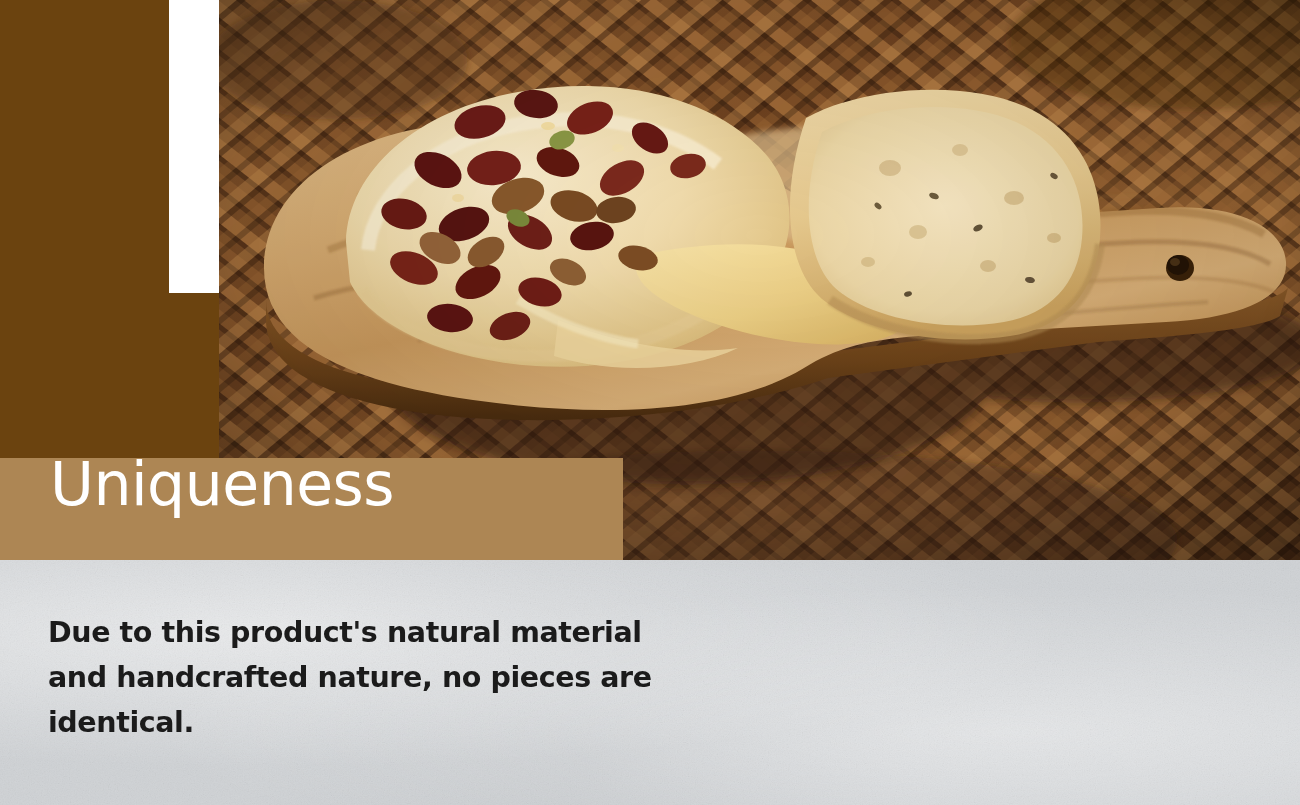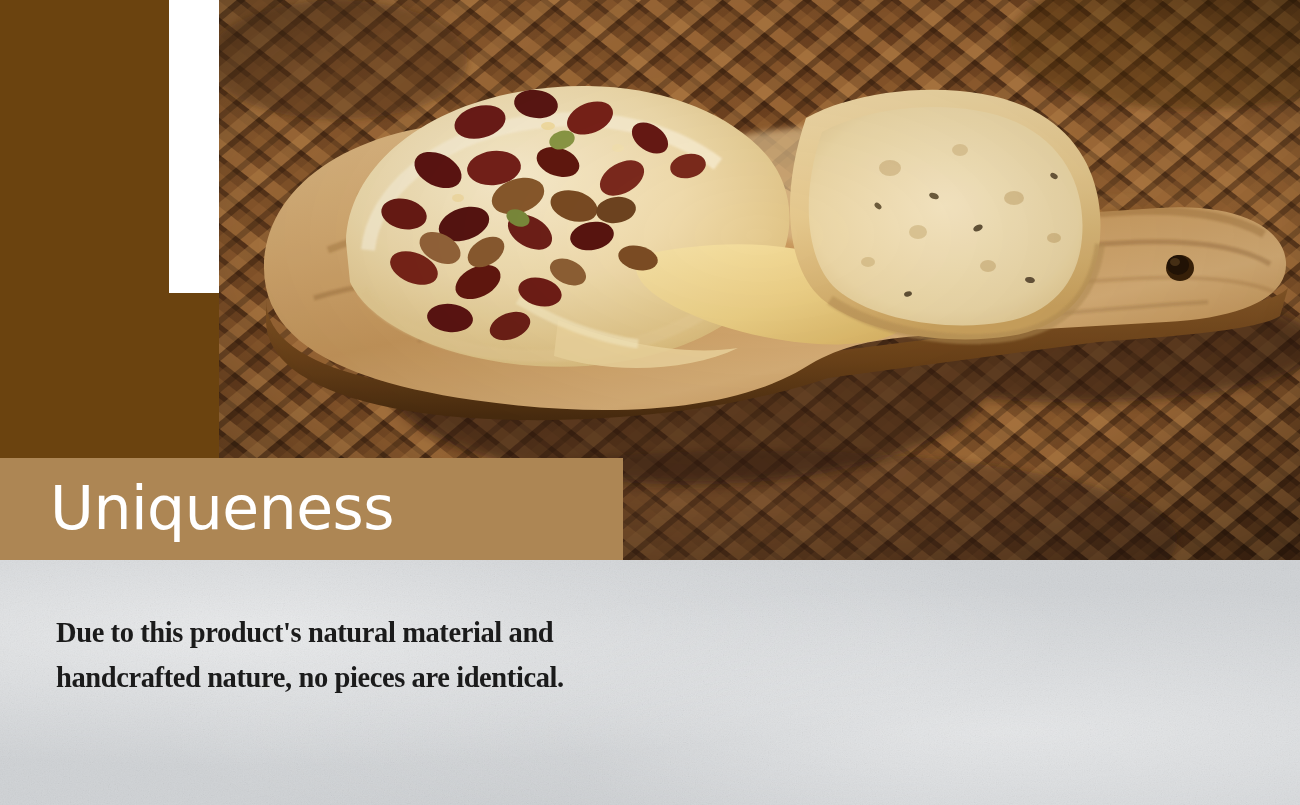--- a/index.html
+++ b/index.html
@@ -54,21 +54,21 @@
 
   
   .title-banner {
     position: absolute;
     left: 0;
     top: 458px;
     width: 623px;
     height: 103px;
     background: #ad8654;
     display: flex;
-    align-items: center;
+    align-items: flex-start;
   }
   .title-text {
     color: #ffffff;
     font-family: "DejaVu Sans", sans-serif;
     font-size: 60px;
     font-weight: 400;
     letter-spacing: -0.5px;
     line-height: 1;
     padding-left: 50px;
     margin-top: -4px;
@@ -98,21 +98,21 @@
 
   .col {
     position: absolute;
     top: 50px;
     color: #1b1b1b;
     font-family: "DejaVu Sans", sans-serif;
     font-size: 28.5px;
     line-height: 45px;
     white-space: pre-line;
   }
-  .col-left  { left: 56px;  width: 610px; font-weight: 700; letter-spacing: -0.4px; font-family: Liberation Serif, serif; }
+  .col-left  { left: 48px;  width: 610px; font-weight: 700; letter-spacing: -0.4px; }
   .col-right { left: 690px; width: 560px; font-weight: 400; letter-spacing: -0.2px; }
 </style>
 </head>
 <body>
 
 <div class="slide">
 
   <div class="photo">
     <svg viewBox="0 0 1082 560" preserveAspectRatio="xMidYMid slice">
       <defs>

